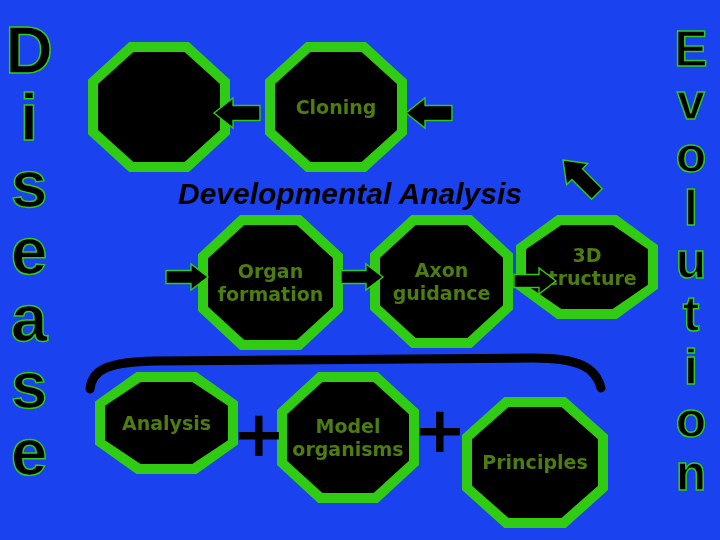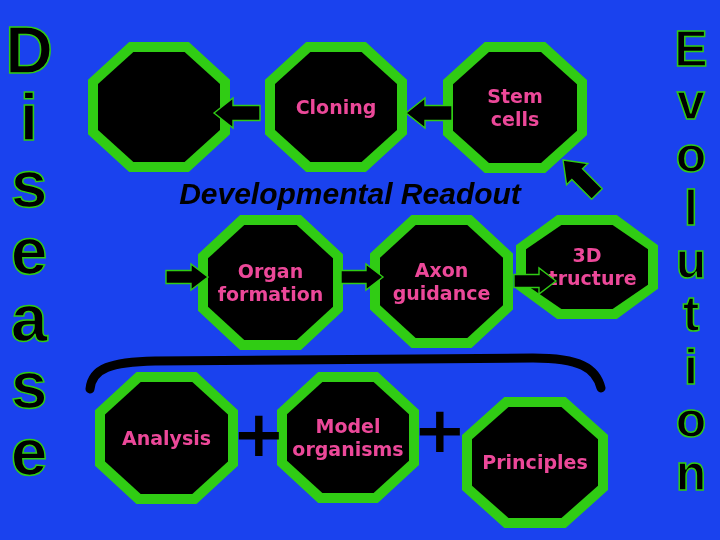--- a/index.html
+++ b/index.html
@@ -17,36 +17,36 @@
     background:#30cc14;
     z-index:5;
   }
   .oct-inner{
     position:absolute;inset:10px;
     clip-path:polygon(29% 0,71% 0,100% 29%,100% 71%,71% 100%,29% 100%,0 71%,0 29%);
     background:#000;
     display:flex;align-items:center;justify-content:center;text-align:center;
   }
   .oct-label{
-    color:#ec4899;font-weight:bold;font-size:19px;line-height:1.2;
+    color:#4d7c0f;font-weight:bold;font-size:19px;line-height:1.2;
     font-family:"DejaVu Sans",sans-serif;
     white-space:pre-line;
   }
 
   
   .oct-blank    {left:88px;  top:42px;  width:142px; height:130px;}
   .oct-cloning  {left:265px; top:42px;  width:142px; height:130px;}
   .oct-stem     {left:443px; top:42px;  width:144px; height:131px;}
   
   .oct-axes     {left:30px;  top:215px; width:137px; height:135px;}
   .oct-organ    {left:198px; top:215px; width:145px; height:135px;}
   .oct-axon     {left:370px; top:215px; width:143px; height:133px;}
   .oct-3d       {left:516px; top:215px; width:142px; height:104px;}
   
-  .oct-analysis {left:95px;  top:372px; width:143px; height:132px;}
+  .oct-analysis {left:95px;  top:372px; width:143px; height:102px;}
   .oct-model    {left:277px; top:372px; width:142px; height:131px;}
   .oct-princ    {left:462px; top:372px; width:146px; height:131px;margin-top:25px;}
 
   
   .arrow{position:absolute;z-index:6;}
   .arrow svg{display:block;}
   .arrow-top-1{left:212px;top:96px;}
   .arrow-top-2{left:404px;top:96px;}
   .arrow-mid-1{left:164px;top:262px;}
   .arrow-mid-2{left:339px;top:262px;}
@@ -121,45 +121,39 @@
   <div class="oct oct-blank">
     <div class="oct-inner">
       <span class="oct-label"></span>
     </div>
   </div>
   <div class="oct oct-cloning">
     <div class="oct-inner">
       <span class="oct-label">Cloning</span>
     </div>
   </div>
-  <div class="oct oct-stem">
-    <div class="oct-inner">
-      <span class="oct-label">Stem
-cells</span>
-    </div>
-  </div>
 
   <div class="arrow arrow-top-1">
     <svg width="50" height="34" viewBox="0 0 50 34">
         <path d="M2 17 L21 2 L21 9.5 L48 9.5 L48 24.5 L21 24.5 L21 32 Z" fill="#000" stroke="#30cc14" stroke-width="1.4"></path>
       </svg>
   </div>
   <div class="arrow arrow-top-2">
     <svg width="50" height="34" viewBox="0 0 50 34">
         <path d="M2 17 L21 2 L21 9.5 L48 9.5 L48 24.5 L21 24.5 L21 32 Z" fill="#000" stroke="#30cc14" stroke-width="1.4"></path>
       </svg>
   </div>
 
   <div class="arrow arrow-diag">
     <svg width="52" height="34" viewBox="0 0 52 34">
         <path d="M2 17 L22 2 L22 9.5 L50 9.5 L50 24.5 L22 24.5 L22 32 Z" fill="#000" stroke="#30cc14" stroke-width="1.4"></path>
       </svg>
   </div>
 
-  <div class="heading heading-dev">Developmental Readout</div>
+  <div class="heading heading-dev">Developmental Analysis</div>
 
   <div class="oct oct-organ">
     <div class="oct-inner">
       <span class="oct-label">Organ
 formation</span>
     </div>
   </div>
   <div class="oct oct-axon">
     <div class="oct-inner">
       <span class="oct-label">Axon

